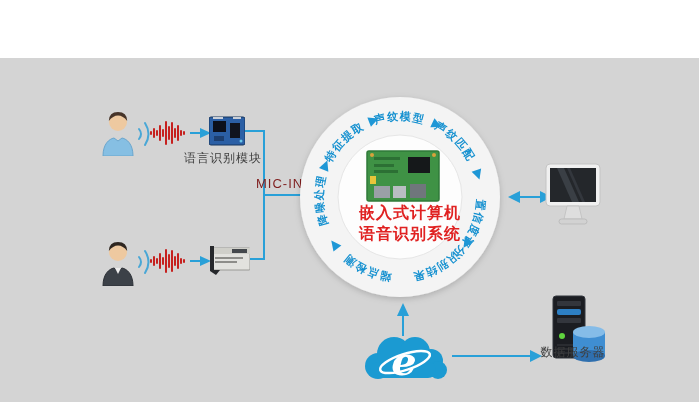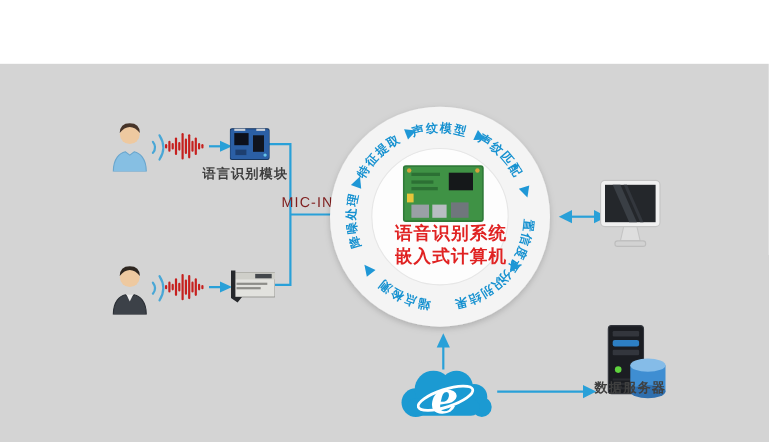--- a/index.html
+++ b/index.html
@@ -4,21 +4,21 @@
 <style>
   html,body{margin:0;padding:0;}
   .stage{position:relative;width:699px;height:402px;overflow:hidden;background:#ffffff;
          font-family:"Liberation Sans","DejaVu Sans",sans-serif;}
   .header{position:absolute;left:0;top:0;width:699px;height:58px;background:#ffffff;}
   .title{margin:0;width:100%;text-align:center;line-height:58px;font-size:29px;font-weight:bold;
          color:#40404a;letter-spacing:2px;}
   .canvas{position:absolute;left:0;top:58px;width:699px;height:344px;background:#d4d4d4;}
   .abs{position:absolute;}
   .layer{position:absolute;left:0;top:0;width:699px;height:402px;pointer-events:none;}
-  .dev-label{position:absolute;font-size:12px;color:#3f3f3f;text-align:center;letter-spacing:1px;font-weight:bold;}
+  .dev-label{position:absolute;font-size:12px;color:#3f3f3f;text-align:center;letter-spacing:1px;}
   .mic-label{position:absolute;left:256px;top:176px;font-size:13px;color:#7f1d1d;letter-spacing:1px;}
   .center-text{position:absolute;left:330px;top:203px;width:160px;text-align:center;
                font-size:16px;font-weight:bold;color:#e02222;line-height:1.3;letter-spacing:1px;}
   .ring-label{font-size:11px;font-weight:bold;fill:#1691d0;letter-spacing:2px;}
   .watermark{position:absolute;right:2px;top:341px;font-size:40px;font-weight:bold;
              color:rgba(255,235,235,0.25);-webkit-text-stroke:2px rgba(214,58,58,0.62);
              letter-spacing:2px;white-space:nowrap;}
   .watermark .reg{font-size:16px;-webkit-text-stroke:1px rgba(214,58,58,0.62);
                   position:relative;top:-18px;margin:0 2px 0 2px;}
   .watermark .wm-right{margin-left:10px;}
@@ -177,22 +177,22 @@
         <circle cx="6" cy="7" r="2"></circle>
         <circle cx="68" cy="7" r="2"></circle>
       </g>
     <g fill="#2c7034">
         <rect x="8" y="9" width="26" height="3"></rect>
         <rect x="8" y="16" width="20" height="3"></rect>
         <rect x="8" y="22" width="24" height="3"></rect>
       </g>
   </svg>
   <div class="center-text">
+    <div>嵌入式计算机</div>
     <div>语音识别系统</div>
-    <div>嵌入式计算机</div>
   </div>
 
   <svg class="abs" style="left:545px;top:163px" width="56" height="62" viewBox="0 0 56 62">
     <rect x="1" y="1" width="54" height="42" rx="4" fill="#f0f0f0" stroke="#c4c4c4"></rect>
     <rect x="5" y="5" width="46" height="34" fill="#24272b"></rect>
     <polygon points="12,5 19,5 34,39 27,39" fill="#3a3f45"></polygon>
     <polygon points="22,5 25,5 40,39 37,39" fill="#33373d"></polygon>
     <path d="M22,43 L34,43 L37,56 L19,56 Z" fill="#dedede" stroke="#c4c4c4"></path>
     <rect x="14" y="56" width="28" height="5" rx="2.5" fill="#d2d2d2" stroke="#bdbdbd"></rect>
   </svg>

